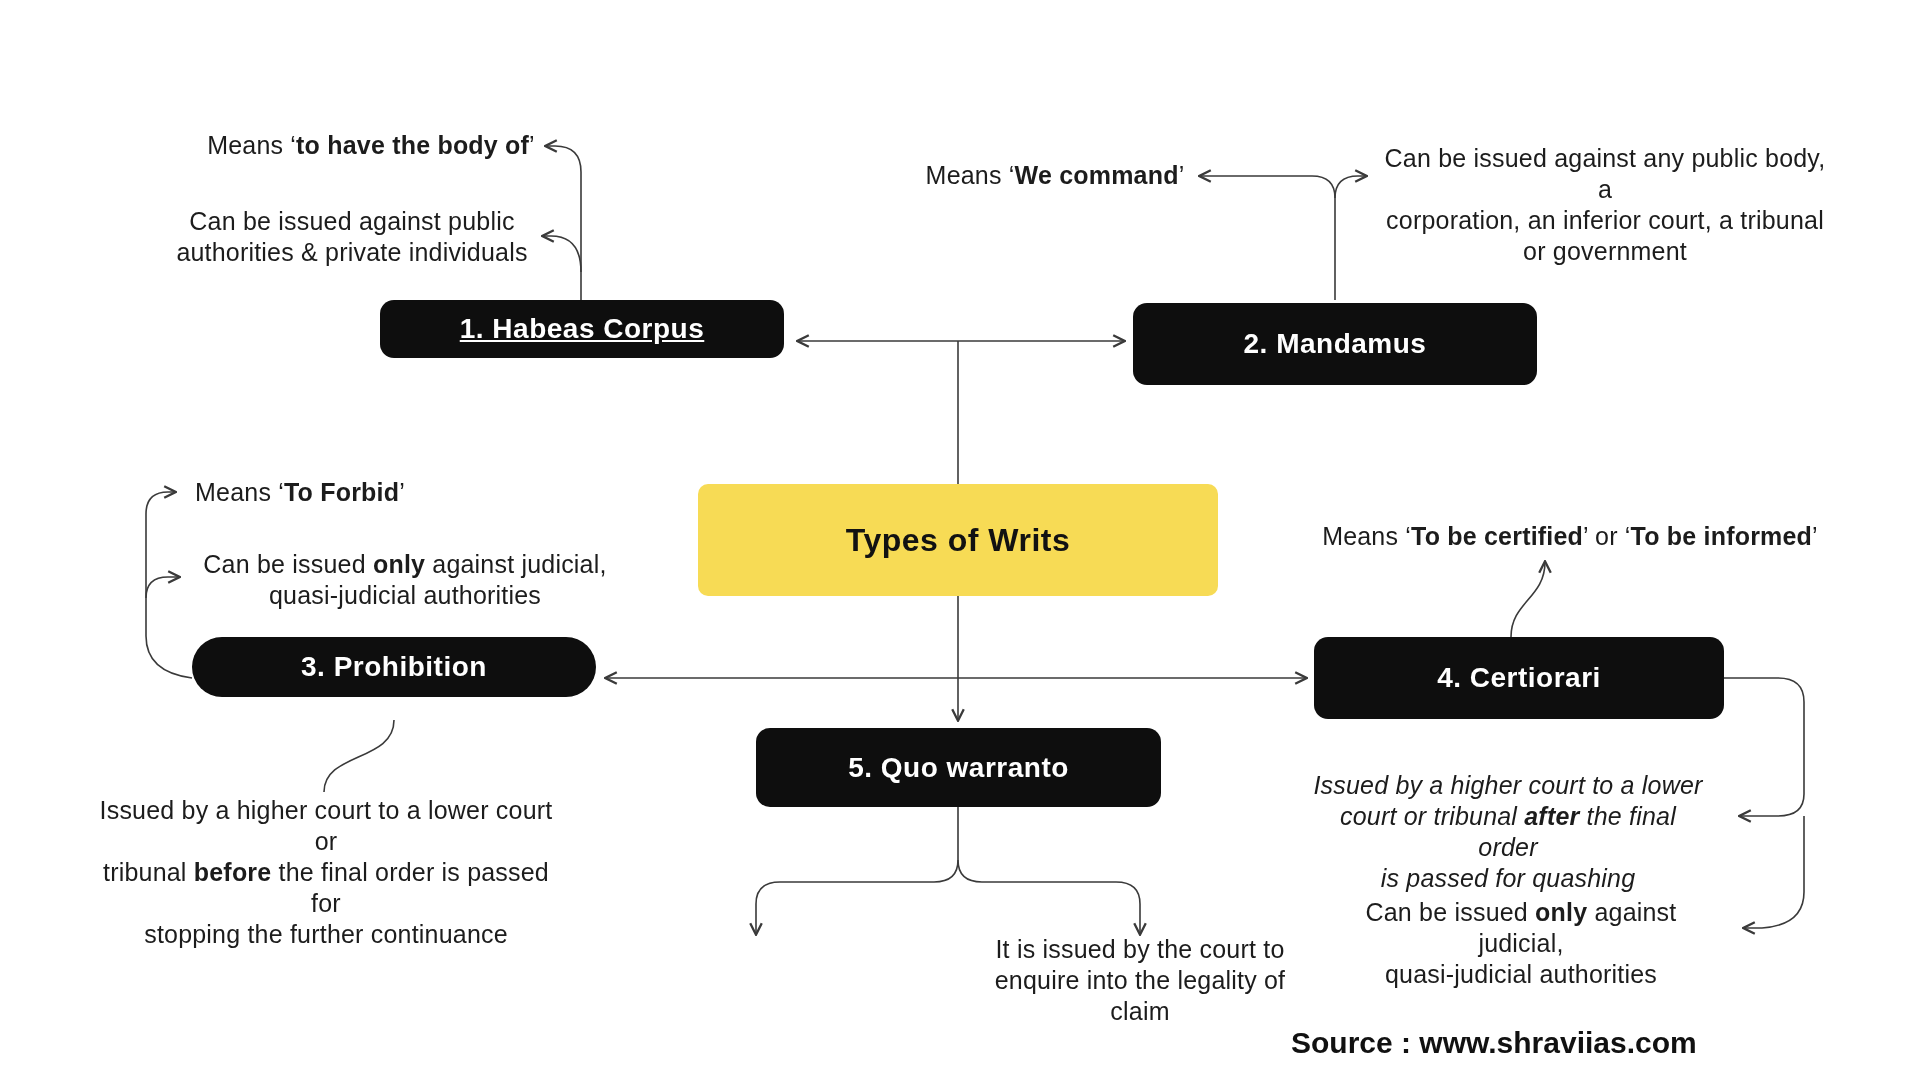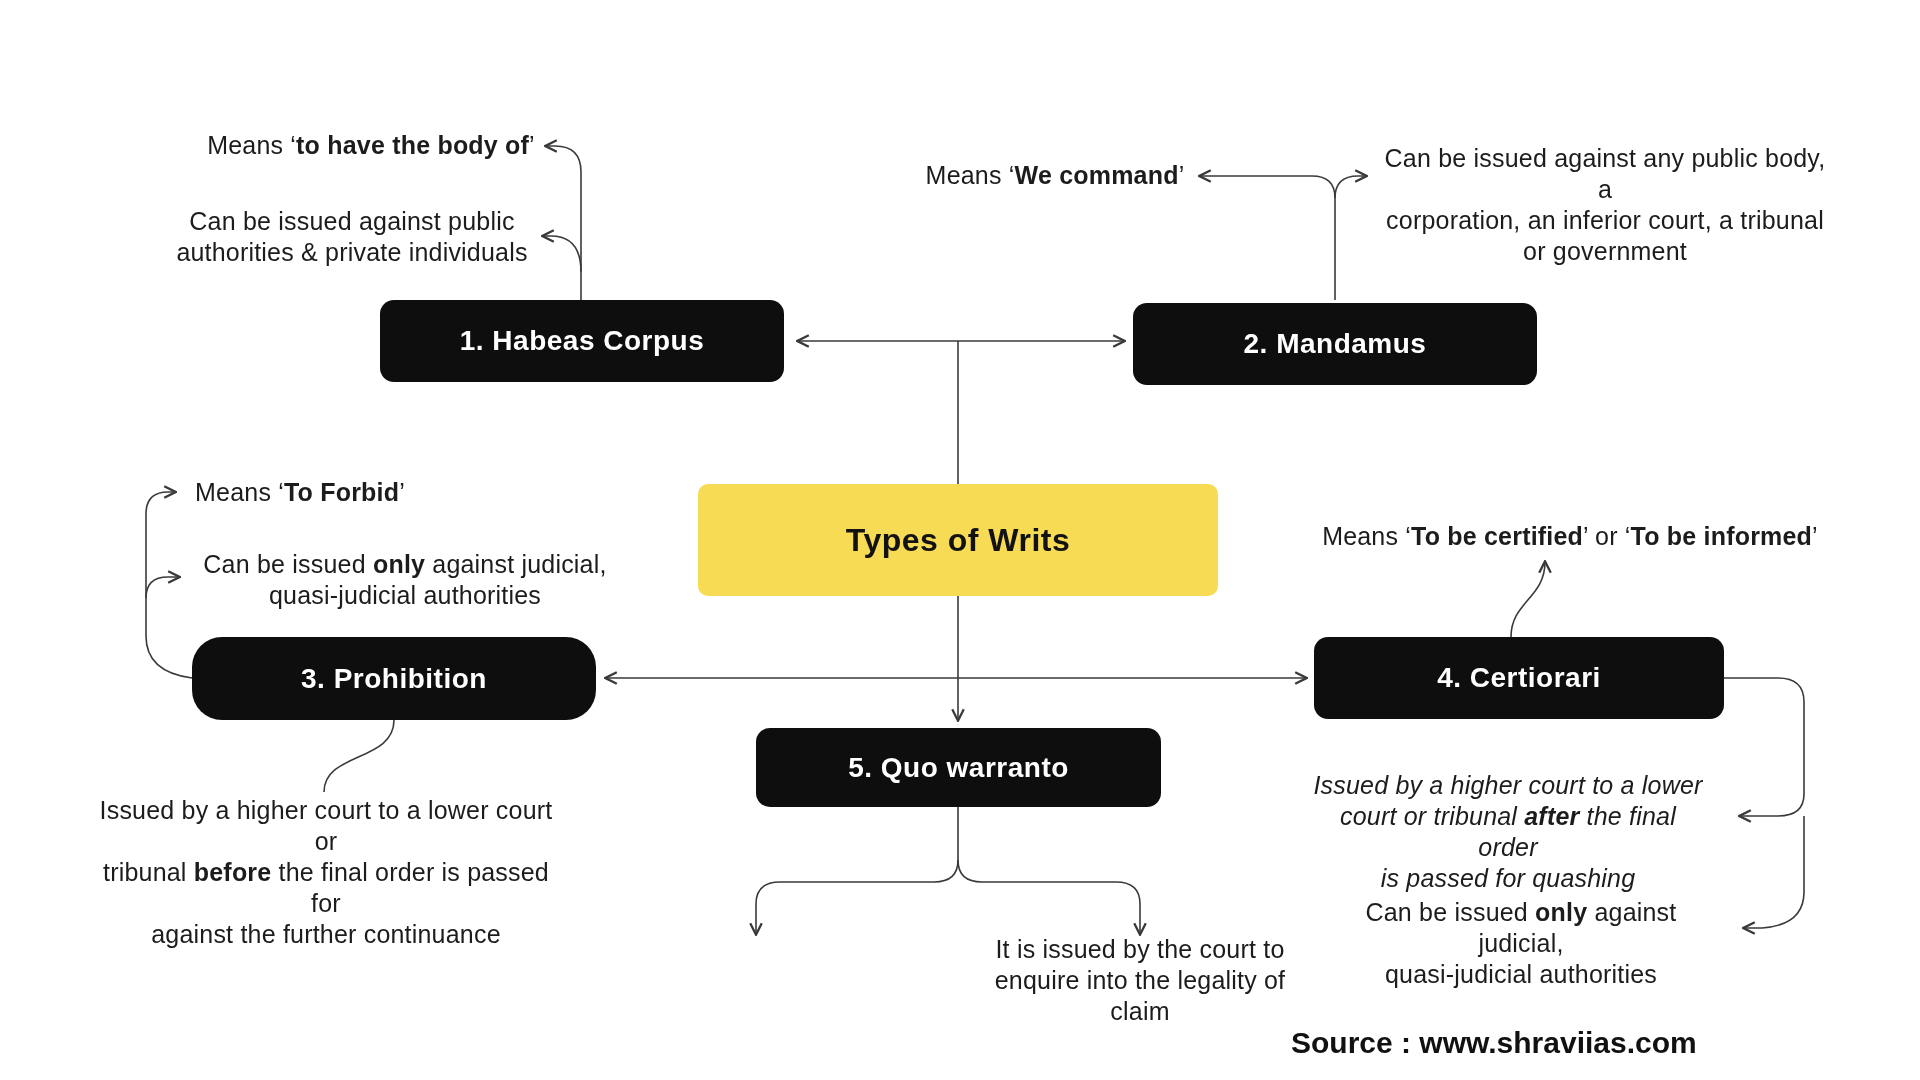--- a/index.html
+++ b/index.html
@@ -40,23 +40,23 @@
   .a-mandamus-issue{left:1379px;top:134px;width:452px;margin-top:9px;}
   .a-prohibition-meaning{left:100px;top:477px;width:400px;}
   .a-prohibition-issue{left:185px;top:549px;width:440px;}
   .a-prohibition-note{left:96px;top:795px;width:460px;}
   .a-certiorari-meaning{left:1320px;top:521px;width:500px;}
   .a-certiorari-note1{left:1308px;top:770px;width:400px;font-style:italic;}
   .a-certiorari-note2{left:1321px;top:897px;width:400px;}
   .a-quo-meaning{left:556px;top:936px;width:400px;}
   .a-quo-note{left:940px;top:934px;width:400px;}
   
-  .n-habeas{left:380px;top:300px;width:404px;height:82px;}
+  .n-habeas{left:380px;top:300px;width:404px;height:58px;text-decoration:underline;}
   .n-mandamus{left:1133px;top:303px;width:404px;height:82px;}
-  .n-prohibition{left:192px;top:637px;width:404px;height:83px;border-radius:30px;}
+  .n-prohibition{left:192px;top:637px;width:404px;height:60px;border-radius:30px;}
   .n-certiorari{left:1314px;top:637px;width:410px;height:82px;}
   .n-quo{left:756px;top:728px;width:405px;height:79px;}
 </style>
 </head>
 <body>
 
 <div class="canvas">
 
   <svg class="connectors" viewBox="0 0 1920 1080" xmlns="http://www.w3.org/2000/svg">
     <defs>
@@ -116,21 +116,21 @@
 authorities &amp; private individuals</span></div>
   <div class="ann a-mandamus-meaning"><span>Means ‘</span><b>We command</b><span>’</span></div>
   <div class="ann a-mandamus-issue"><span>Can be issued against any public body, a
 corporation, an inferior court, a tribunal
 or government</span></div>
   <div class="ann a-prohibition-meaning"><span>Means ‘</span><b>To Forbid</b><span>’</span></div>
   <div class="ann a-prohibition-issue"><span>Can be issued </span><b>only</b><span> against judicial,
 quasi-judicial authorities</span></div>
   <div class="ann a-prohibition-note"><span>Issued by a higher court to a lower court or
 tribunal </span><b>before</b><span> the final order is passed for
-against the further continuance</span></div>
+stopping the further continuance</span></div>
   <div class="ann a-certiorari-meaning"><span>Means ‘</span><b>To be certified</b><span>’ or ‘</span><b>To be informed</b><span>’</span></div>
   <div class="ann a-certiorari-note1"><span>Issued by a higher court to a lower
 court or tribunal </span><b>after</b><span> the final order
 is passed for quashing</span></div>
   <div class="ann a-certiorari-note2"><span>Can be issued </span><b>only</b><span> against judicial,
 quasi-judicial authorities</span></div>
   <div class="ann a-quo-note"><span>It is issued by the court to
 enquire into the legality of
 claim</span></div>
 

